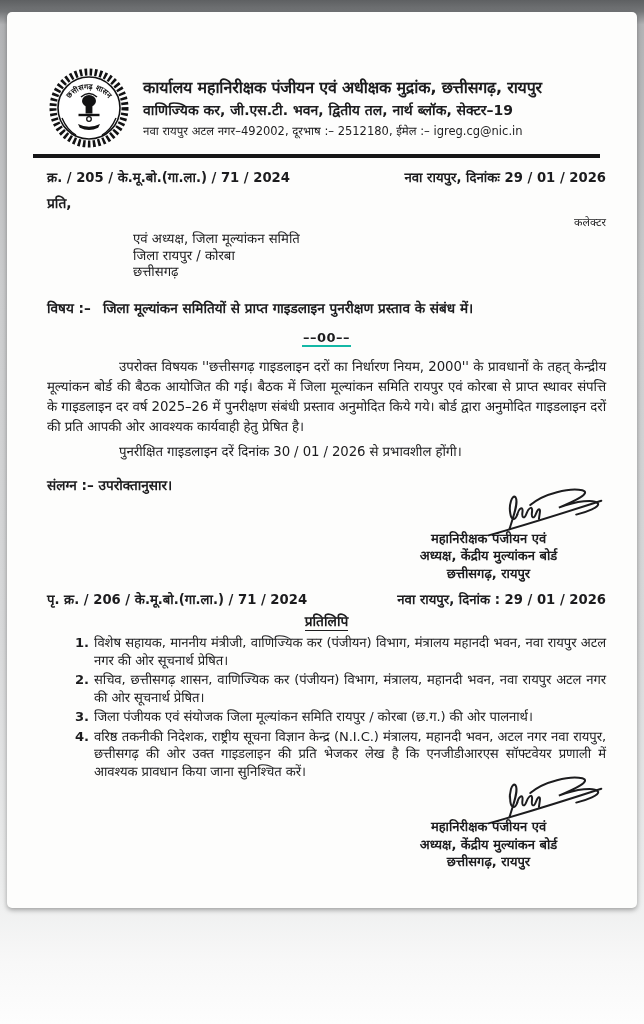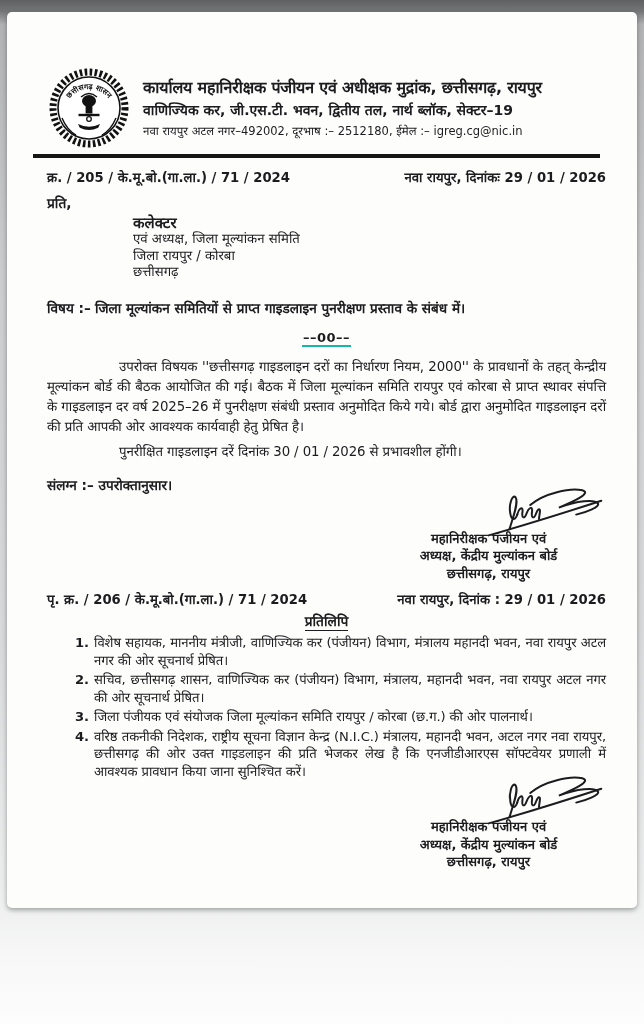--- a/index.html
+++ b/index.html
@@ -16,23 +16,23 @@
   .header{display:flex;align-items:center;gap:12px;margin-top:12px;}
   .emblem{width:84px;height:84px;flex-shrink:0;}
   .head-text{flex:1;text-align:left;line-height:1.25;}
   .h1{font-size:16px;font-weight:bold;white-space:nowrap;letter-spacing:-.2px;}
   .h2{font-size:14px;font-weight:bold;margin-top:4px;white-space:nowrap;}
   .h3{font-size:11.5px;margin-top:4px;white-space:nowrap;}
   .rule{height:3.5px;background:#161617;margin:4px 6px 10px -14px;}
   .ref-row{display:flex;justify-content:space-between;font-weight:bold;font-size:13.2px;}
   .prati{margin-top:7px;font-weight:bold;font-size:13.8px;}
   .addr{margin-left:86px;margin-top:3px;font-size:13.2px;line-height:16.5px;}
-  .addr .name{font-weight:bold;font-size:15px;}
+  .addr .name{font-weight:normal;font-size:11px;text-align:right;}
   .subject-row{display:flex;margin-top:18px;font-weight:bold;font-size:13.6px;line-height:19px;}
-  .subject-label{width:48px;flex-shrink:0;}
+  .subject-label{width:56px;flex-shrink:0;}
   .subject-text{flex:1;}
   .sep{text-align:center;margin-top:9px;}
   .sep span{font-weight:bold;font-size:13px;border-bottom:2px solid #14b8a6;padding:0 1px;letter-spacing:.5px;}
   .para{margin:0;font-size:13.3px;line-height:20px;text-align:justify;text-indent:72px;letter-spacing:-.1px;}
   .para1{margin-top:11px;}
   .para2{margin-top:5px;}
   .b{font-weight:normal;}
   .enclosure{margin-top:13px;font-weight:bold;font-size:13.6px;}
   .sig-block{width:235px;margin-left:auto;margin-right:0;text-align:center;
     font-weight:bold;font-size:13px;line-height:17.5px;}

